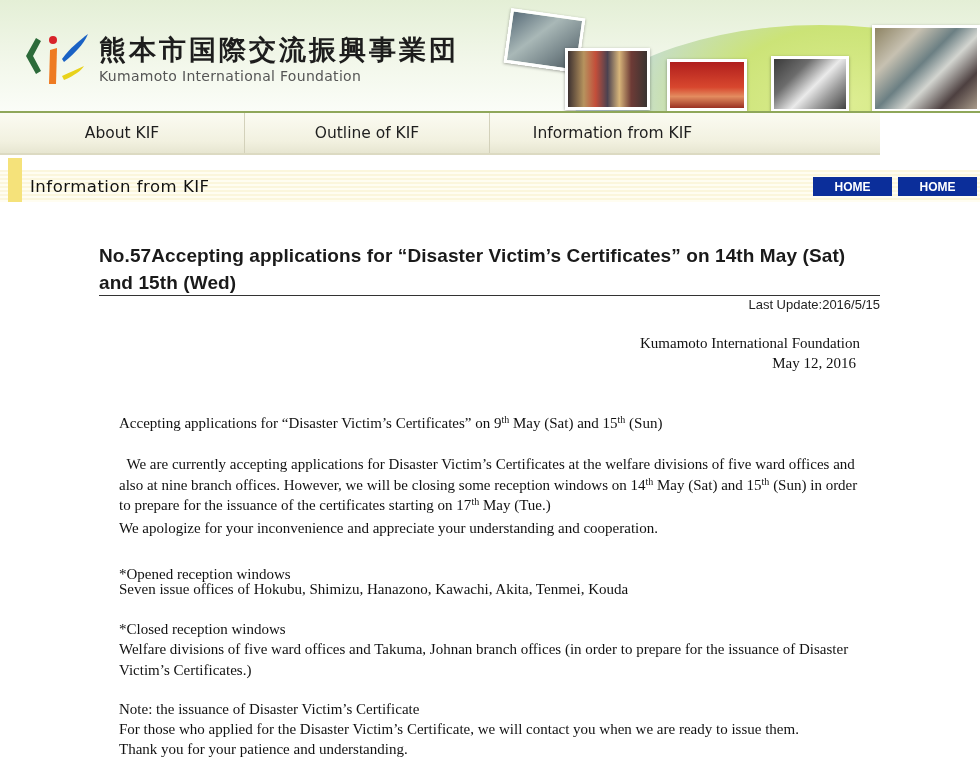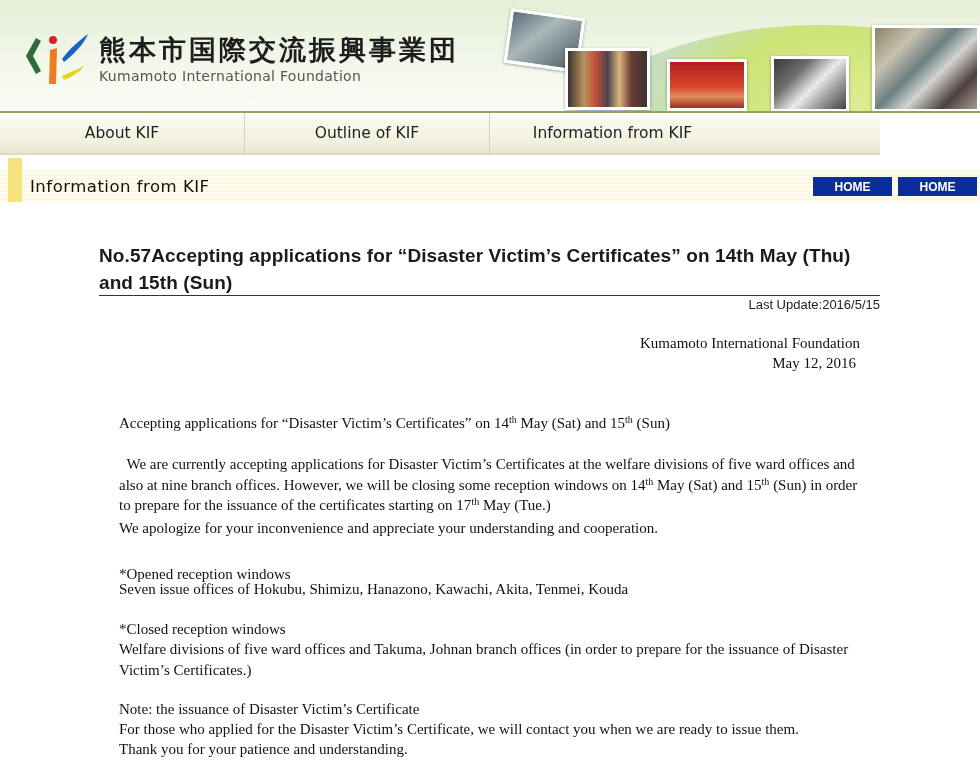--- a/index.html
+++ b/index.html
@@ -135,30 +135,30 @@
 </nav>
 
 <div class="section-bar">
   <div class="section-stripe"></div>
   <div class="section-accent"></div>
   <div class="section-title">Information from KIF</div>
 </div>
 <button class="btn btn-back">HOME</button>
 <button class="btn btn-home">HOME</button>
 
-<h1 class="article-title">No.57Accepting applications for “Disaster Victim’s Certificates” on 14th May (Thu) and 15th (Sun)</h1>
+<h1 class="article-title">No.57Accepting applications for “Disaster Victim’s Certificates” on 14th May (Sat) and 15th (Wed)</h1>
 <div class="title-rule"></div>
 <div class="last-update">Last Update:2016/5/15</div>
 
 <div class="meta">
   <div class="m1">Kumamoto International Foundation</div>
   <div class="m2">May 12, 2016</div>
 </div>
 
-<div class="body-text" style="top:413px;"><span>Accepting applications for “Disaster Victim’s Certificates” on 14</span><sup>th</sup><span> May (Sat) and 15</span><sup>th</sup><span> (Sun)</span></div>
+<div class="body-text" style="top:413px;"><span>Accepting applications for “Disaster Victim’s Certificates” on 9</span><sup>th</sup><span> May (Sat) and 15</span><sup>th</sup><span> (Sun)</span></div>
 
 <div class="body-text" style="top:454px; white-space:pre-wrap;"><span>  We are currently accepting applications for Disaster Victim’s Certificates at the welfare divisions of five ward offices and also at nine branch offices. However, we will be closing some reception windows on 14</span><sup>th</sup><span> May (Sat) and 15</span><sup>th</sup><span> (Sun) in order to prepare for the issuance of the certificates starting on 17</span><sup>th</sup><span> May (Tue.)</span></div>
 <div class="body-text" style="top:518px;">We apologize for your inconvenience and appreciate your understanding and cooperation.</div>
 
 <div class="body-text" style="top:564px;">*Opened reception windows</div>
 <div class="body-text" style="top:579px;">Seven issue offices of Hokubu, Shimizu, Hanazono, Kawachi, Akita, Tenmei, Kouda</div>
 
 <div class="body-text" style="top:619px;">*Closed reception windows</div>
 <div class="body-text" style="top:639px;">Welfare divisions of five ward offices and Takuma, Johnan branch offices (in order to prepare for the issuance of Disaster Victim’s Certificates.)</div>
 

